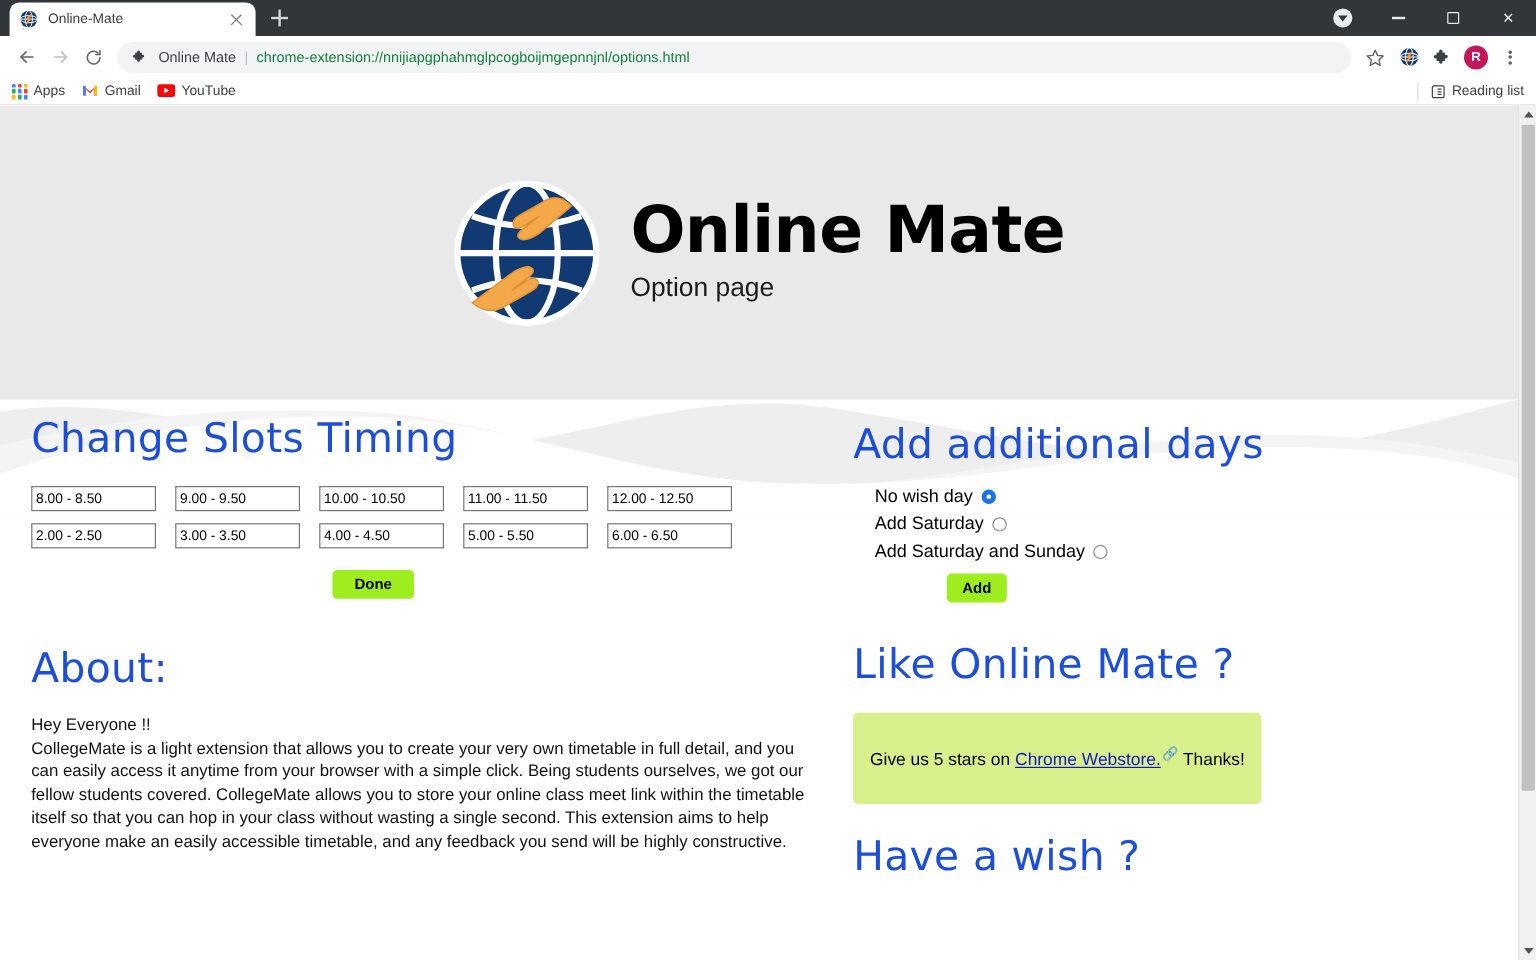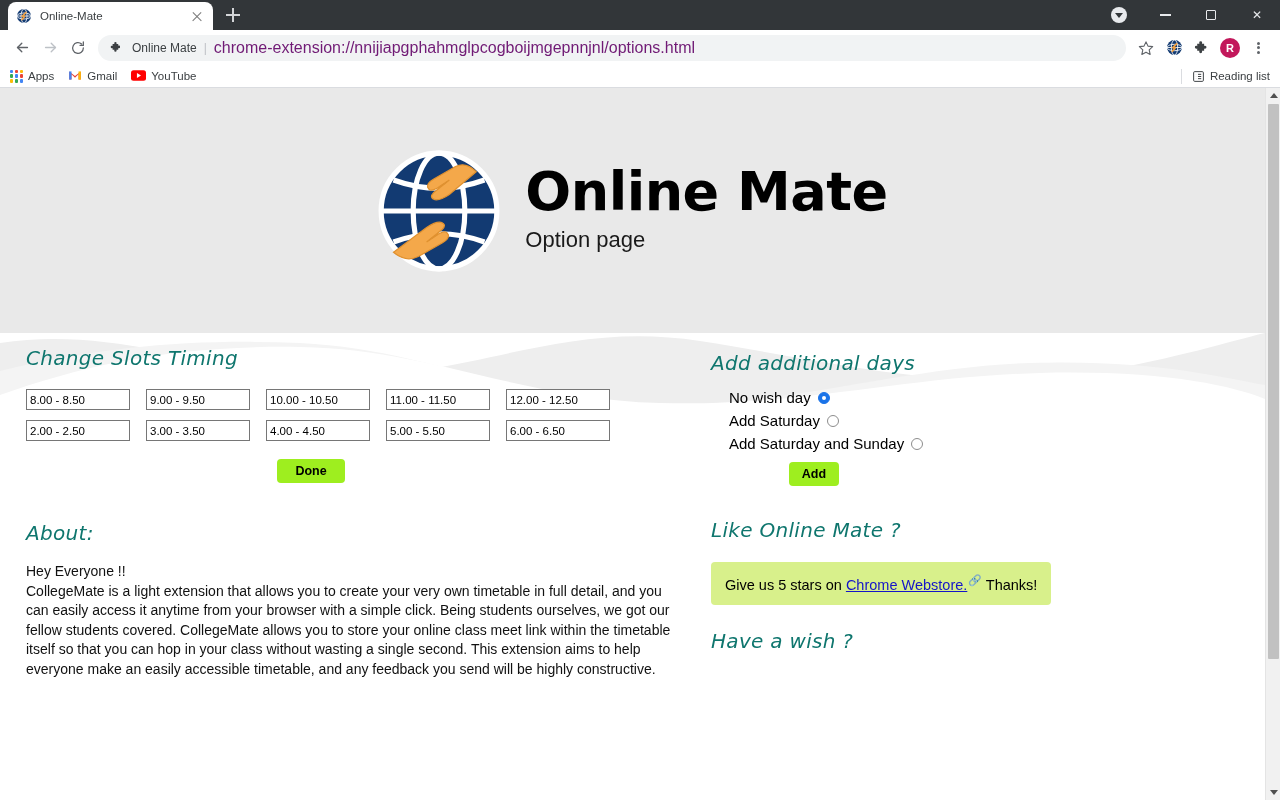--- a/index.html
+++ b/index.html
@@ -113,21 +113,21 @@
     display: flex;
     align-items: center;
     padding: 0 12px;
     margin: 0 6px;
     overflow: hidden;
   }
   .omni-ext-icon { flex: 0 0 14px; margin-right: 8px; display:flex; }
   .omni-name { font-size: 12px; color: #3c4043; white-space: nowrap; }
   .omni-sep { color: #bdc1c6; margin: 0 7px; font-size: 12px; }
   .omni-url {
-    font-size: 16px; color: #701a75;
+    font-size: 12px; color: #15803d;
     white-space: nowrap; overflow: hidden; text-overflow: ellipsis;
   }
   .tb-right { display: flex; align-items: center; flex: 0 0 auto; }
   .star-icon { color: #5f6368; }
   .profile-av {
     width: 20px; height: 20px; border-radius: 50%;
     background: #c2185b; color: #fff;
     font-size: 11px; font-weight: bold;
     display: flex; align-items: center; justify-content: center;
   }
@@ -228,24 +228,23 @@
     padding: 0 26px;
     padding-top: 5px;
   }
   .cols { display: flex; }
   .col-left { width: 660px; flex: 0 0 660px; }
   .col-right { flex: 1 1 auto; padding-left: 25px; }
 
   h2.sec {
     font-family: "DejaVu Sans", sans-serif;
     font-weight: normal;
-    color: #0f766e;
-    font-size: 20px;
+    color: #1d4ed8;
+    font-size: 34px;
     letter-spacing: 0.3px;
-    font-style: italic;
   }
   .h-slots { margin-top: 8px; }
   .h-days  { margin-top: 13px; }
   .h-about { margin-top: 38px; }
   .h-like  { margin-top: 32px; }
   .h-wish  { margin-top: 24px; }
 
   .slot-grid {
     margin-top: 19px;
     display: grid;
@@ -315,21 +314,21 @@
     font-size: 14px;
     line-height: 19.5px;
     color: #111;
     max-width: 652px;
   }
 
   .stars-box {
     margin-top: 20px;
     background: #d8f08b;
     border-radius: 4px;
-    padding: 12px 14px;
+    padding: 28px 14px;
     font-size: 14.5px;
     color: #000;
     display: inline-block;
   }
   a.lnk {
     color: #1414c8;
     text-decoration: underline;
   }
   .link-ico {
     font-size: 11px;

